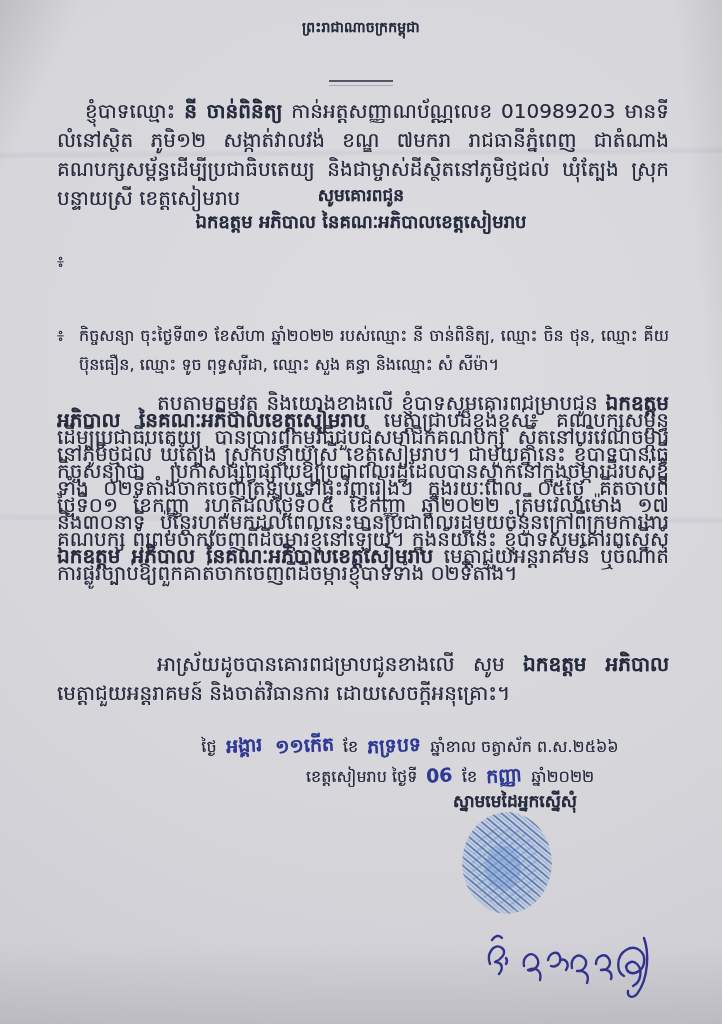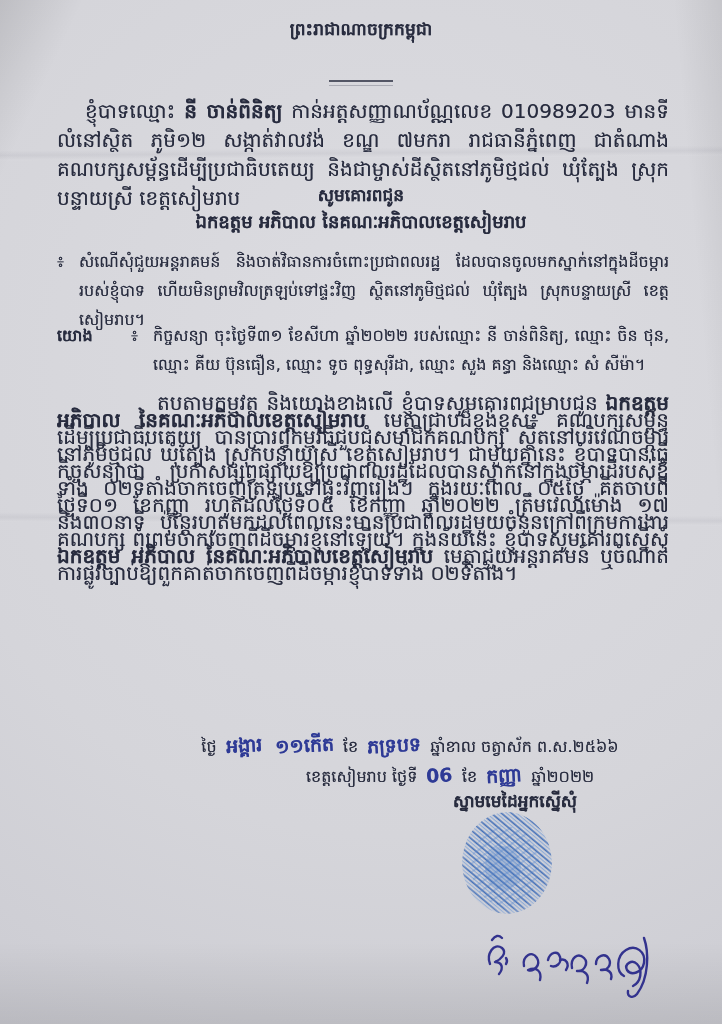--- a/index.html
+++ b/index.html
@@ -19,21 +19,21 @@
   .crease{position:absolute;left:0;width:100%;height:10px;pointer-events:none;
     background:linear-gradient(180deg, rgba(255,255,255,0) 0%, rgba(60,60,80,0.06) 50%, rgba(255,255,255,0.05) 100%);}
   .c1{top:148px;transform:rotate(-0.4deg);}
   .c2{top:514px;transform:rotate(0.3deg);}
   .ink{color:#272b3e;text-shadow:0 0 0.5px rgba(39,43,62,0.55);}
   .b{font-weight:bold;}
   .hw{color:#2e3a96;font-weight:bold;text-shadow:0 0 0.4px rgba(46,58,150,0.5);display:inline-block;}
   .center{text-align:center;}
   .abs{position:absolute;}
   .para{position:absolute;left:57px;right:53px;text-align:justify;font-size:20px;line-height:29px;}
-  .hdr{font-size:17px;font-weight:bold;letter-spacing:0.2px;}
+  .hdr{font-size:14px;font-weight:bold;letter-spacing:0.2px;}
   .divider{position:absolute;top:80px;left:329px;width:64px;height:3px;
     border-top:2px solid rgba(39,43,62,0.75);border-bottom:1px solid rgba(39,43,62,0.25);}
   .labelrow{position:absolute;left:57px;right:53px;display:flex;font-size:16px;line-height:29px;}
   .labelrow .lbl{flex:0 0 74px;font-weight:bold;}
   .labelrow .col{flex:0 0 22px;}
   .labelrow .txt{flex:1;text-align:justify;}
   .dateline{position:absolute;left:170px;width:480px;text-align:center;font-size:16px;line-height:28px;white-space:nowrap;}
   .hw-tilt{transform:rotate(-3deg);font-size:19px;margin:0 4px;}
   .fp-wrap{position:absolute;left:459px;top:810px;width:100px;height:108px;}
   .sig-wrap{position:absolute;left:468px;top:918px;width:210px;height:90px;}
@@ -51,33 +51,34 @@
 
   <div class="para ink" style="top:97px;text-indent:28px;">
     <span>ខ្ញុំបាទឈ្មោះ </span><span class="b">នី ចាន់ពិនិត្យ</span><span> កាន់អត្តសញ្ញាណប័ណ្ណលេខ 010989203 មានទីលំនៅស្ថិត ភូមិ១២ សង្កាត់វាលវង់ ខណ្ឌ ៧មករា រាជធានីភ្នំពេញ ជាតំណាងគណបក្សសម្ព័ន្ធដើម្បីប្រជាធិបតេយ្យ និងជាម្ចាស់ដីស្ថិតនៅភូមិថ្មជល់ ឃុំត្បែង ស្រុកបន្ទាយស្រី ខេត្តសៀមរាប</span>
   </div>
 
   <div class="abs center b ink" style="top:184px;left:0;width:100%;font-size:17px;">សូមគោរពជូន</div>
   <div class="abs center b ink" style="top:210px;left:0;width:100%;font-size:18px;">ឯកឧត្តម អភិបាល នៃគណៈអភិបាលខេត្តសៀមរាប</div>
 
   <div class="labelrow ink" style="top:247px;">
     <div class="col">៖</div>
-    <div class="txt">សំណើសុំជួយអន្តរាគមន៍ និងចាត់វិធានការចំពោះប្រជាពលរដ្ឋ ដែលបានចូលមកស្នាក់នៅក្នុងដីចម្ការរបស់ខ្ញុំបាទ ហើយមិនព្រមវិលត្រឡប់ទៅផ្ទះវិញ ស្ថិតនៅភូមិថ្មជល់ ឃុំត្បែង ស្រុកបន្ទាយស្រី ខេត្តសៀមរាប។</div>
   </div>
 
   <div class="labelrow ink" style="top:321px;">
-    <div class="lbl">យោង</div>
     <div class="col">៖</div>
     <div class="txt">កិច្ចសន្យា ចុះថ្ងៃទី៣១ ខែសីហា ឆ្នាំ២០២២ របស់ឈ្មោះ នី ចាន់ពិនិត្យ, ឈ្មោះ ចិន ថុន, ឈ្មោះ គីយ ប៊ុនធឿន, ឈ្មោះ ទូច ពុទ្ធសុរីដា, ឈ្មោះ សួង គន្ធា និងឈ្មោះ សំ សីម៉ា។</div>
   </div>
 
   <div class="para ink" style="top:395px;text-indent:100px;line-height:17px;">
     <span>តបតាមកម្មវត្ថុ និងយោងខាងលើ ខ្ញុំបាទសូមគោរពជម្រាបជូន </span><span class="b">ឯកឧត្តម អភិបាល នៃគណៈអភិបាលខេត្តសៀមរាប</span><span> មេត្តាជ្រាបដ៏ខ្ពង់ខ្ពស់៖ គណបក្សសម្ព័ន្ធដើម្បីប្រជាធិបតេយ្យ បានប្រារព្ធកម្មវិធីជួបជុំសមាជិកគណបក្ស ស្ថិតនៅបរិវេណចម្ការ នៅភូមិថ្មជល់ ឃុំត្បែង ស្រុកបន្ទាយស្រី ខេត្តសៀមរាប។ ជាមួយគ្នានេះ ខ្ញុំបាទបានធ្វើកិច្ចសន្យាថា ប្រកាសផ្សព្វផ្សាយឱ្យប្រជាពលរដ្ឋដែលបានស្នាក់នៅក្នុងចម្ការដីរបស់ខ្ញុំទាំង ០២ទីតាំងចាកចេញត្រឡប់ទៅផ្ទះវិញរៀងៗ ក្នុងរយៈពេល ០៥ថ្ងៃ គិតចាប់ពីថ្ងៃទី០១ ខែកញ្ញា រហូតដល់ថ្ងៃទី០៥ ខែកញ្ញា ឆ្នាំ២០២២ ត្រឹមវេលាម៉ោង ១៧ និង៣០នាទី ប៉ុន្តែរហូតមកដល់ពេលនេះមានប្រជាពលរដ្ឋមួយចំនួនក្រៅពីក្រុមការងារគណបក្ស ពុំព្រមចាកចេញពីដីចម្ការខ្ញុំនៅឡើយ។ ក្នុងន័យនេះ ខ្ញុំបាទសូមគោរពស្នើសុំ </span><span class="b">ឯកឧត្តម អភិបាល នៃគណៈអភិបាលខេត្តសៀមរាប</span><span> មេត្តាជួយអន្តរាគមន៍ ឬចំណាត់ការផ្លូវច្បាប់ឱ្យពួកគាត់ចាកចេញពីដីចម្ការខ្ញុំបាទទាំង ០២ទីតាំង។</span>
   </div>
 
+  <div class="para ink" style="top:650px;text-indent:100px;">
+    <span>អាស្រ័យដូចបានគោរពជម្រាបជូនខាងលើ សូម </span><span class="b">ឯកឧត្តម អភិបាល</span><span> មេត្តាជួយអន្តរាគមន៍ និងចាត់វិធានការ ដោយសេចក្តីអនុគ្រោះ។</span>
+  </div>
 
 
   <div class="dateline ink" style="top:731px;">
     <span>ថ្ងៃ</span>
     <span class="hw hw-tilt">អង្គារ</span>
     <span class="hw hw-tilt">១១កើត</span>
     <span>ខែ</span>
     <span class="hw hw-tilt">ភទ្របទ</span>
     <span>ឆ្នាំខាល ចត្វាស័ក ព.ស.២៥៦៦</span>
   </div>

